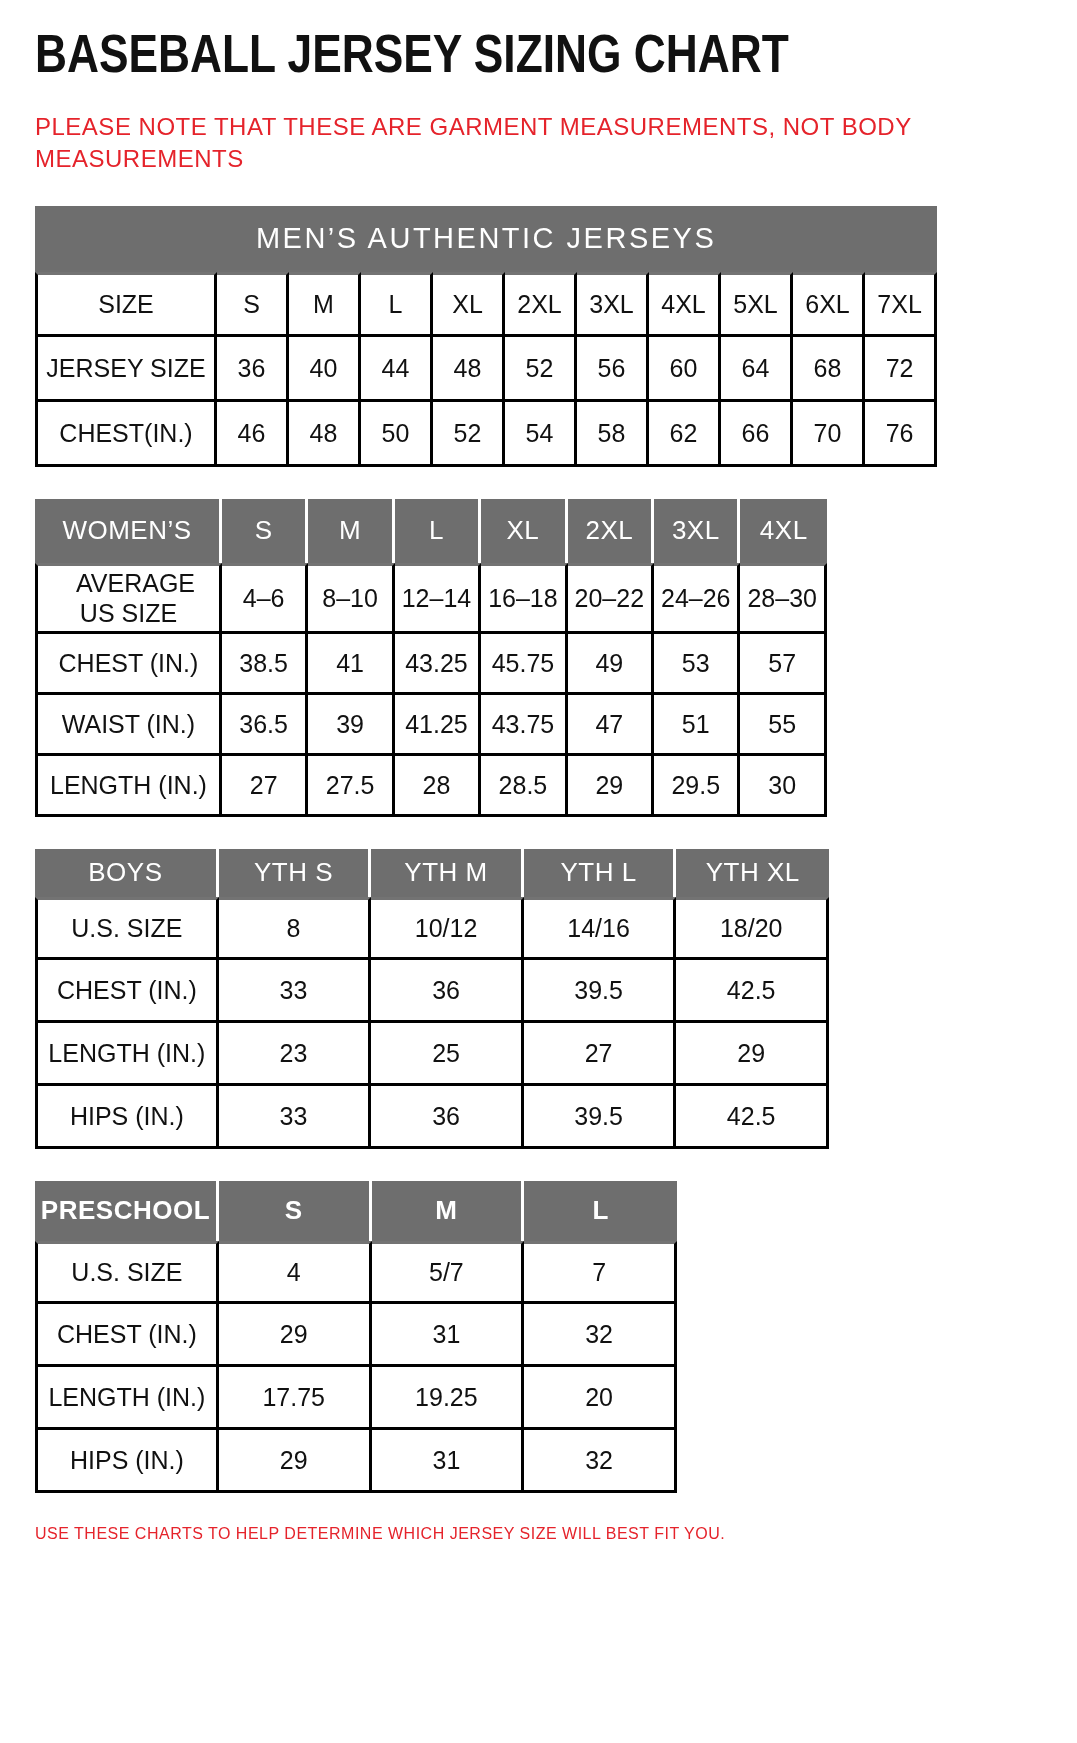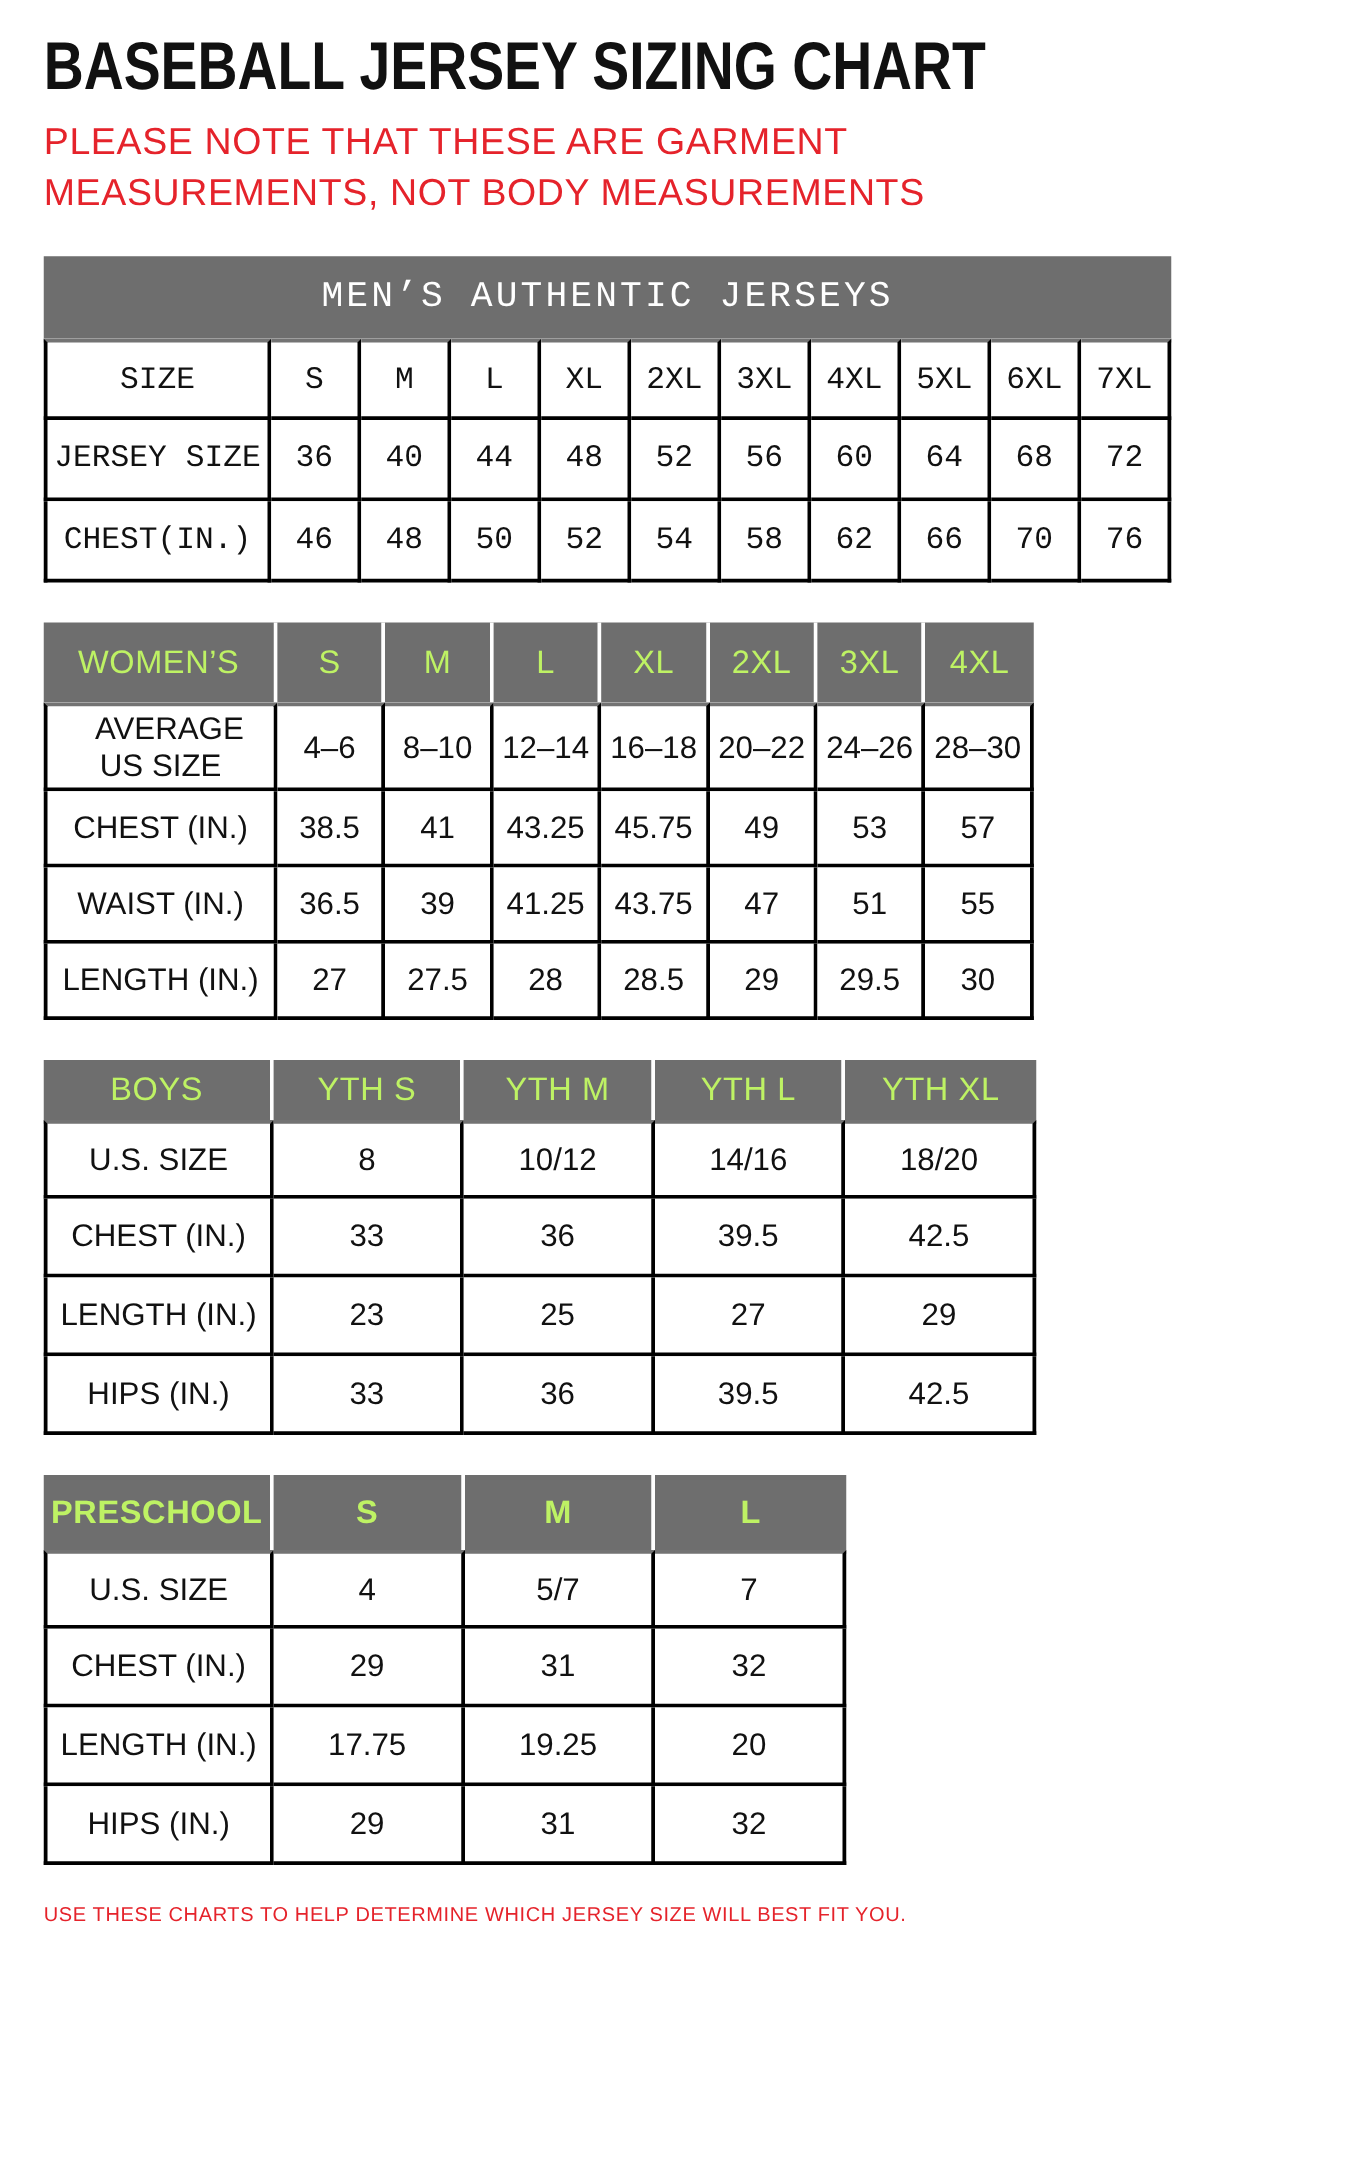--- a/index.html
+++ b/index.html
@@ -22,25 +22,25 @@
     font-weight:700;
     margin:6px 0 10px 0;
     white-space:nowrap;
     display:inline-block;
     transform:scaleX(.82);
     transform-origin:left center;
     letter-spacing:0;
   }
   .note{
     color:var(--red);
-    font-size:30px;
+    font-size:24px;
     letter-spacing:.5px;
     line-height:1.35;
     max-width:900px;
-    margin:0 0 30px 0;
+    margin:17px 0 30px 0;
   }
   table.t{
     border-spacing:0;
     table-layout:fixed;
     margin:0 0 32px 0;
   }
   .t th,.t td{
     text-align:center;
     vertical-align:middle;
     font-weight:400;
@@ -58,28 +58,28 @@
   .t tbody tr:first-child td{ border-top:3px solid #737373; }
   .t th.banner{
     background:var(--gray);
     color:#fff;
     font-size:29px;
     letter-spacing:2.5px;
     height:66px;
   }
   .t th.gray{
     background:var(--gray);
-    color:#bef264;
+    color:#ffffff;
     font-size:26px;
     letter-spacing:.5px;
     border-right:3px solid #fff;
   }
   .t th.gray:last-child{ border-right:none; }
 
-  .mens{ width:832px;font-family:Liberation Mono, monospace; }
+  .mens{ width:832px; }
   .mens td{ height:65px; }
   .c-label{ width:182px; } .c-m{ width:72px; }
 
   .womens{ width:792px; }
   .womens th.gray{ height:64px; }
   .womens td{ height:61px; }
   .womens tbody tr:first-child td{ height:71px; }
   .womens tbody tr:first-child td:first-child{ padding:0 38px; }
   .c-wlabel{ width:186px; } .c-w{ width:86px; }
 

